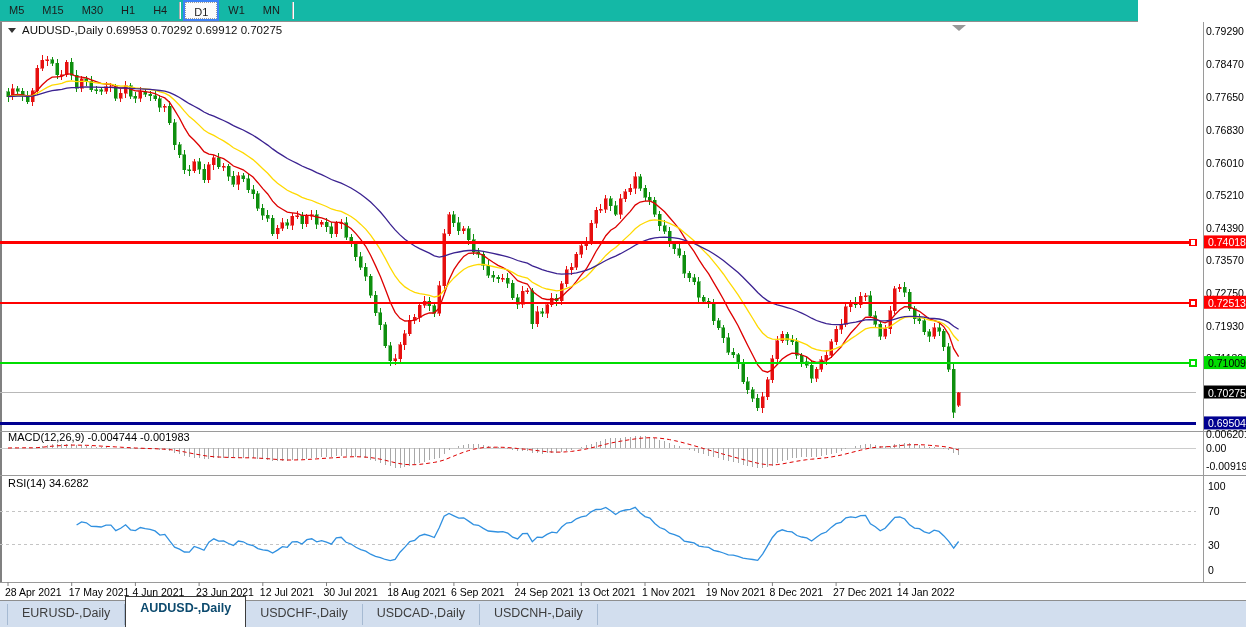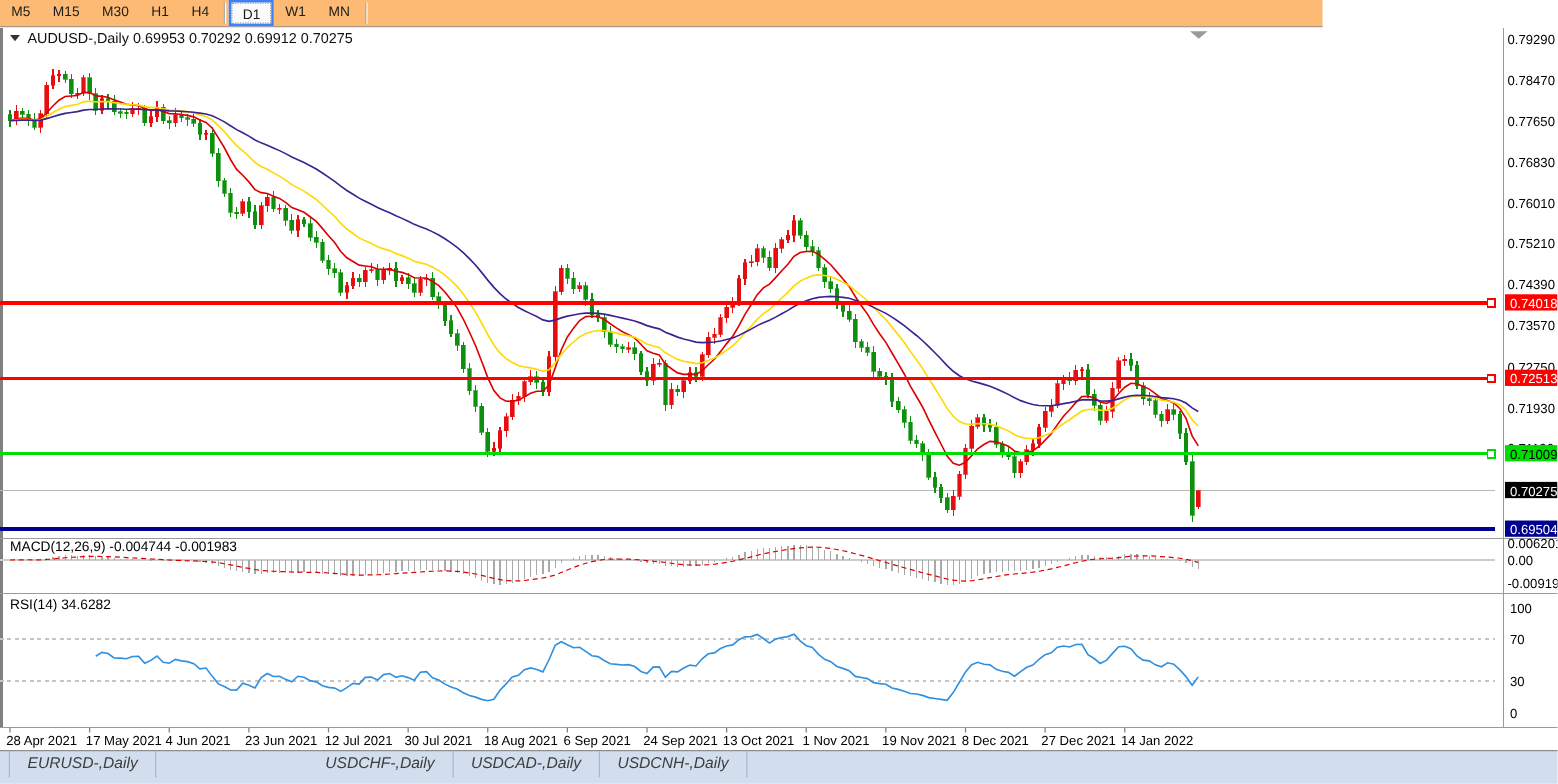--- a/index.html
+++ b/index.html
@@ -1,33 +1,33 @@
 <!DOCTYPE html>
 <html><head>
 <meta charset="utf-8">
 <style>
   html,body{margin:0;padding:0;background:#fff;width:1246px;height:627px;overflow:hidden;
             font-family:"Liberation Sans",sans-serif;}
   
-  .toolbar{position:absolute;left:0;top:0;width:1058px;height:22px;background:#fdba74;
+  .toolbar{position:absolute;left:0;top:0;width:1138px;height:22px;background:#14b8a6;
            border-bottom:1px solid #8f8f8f;display:flex;align-items:stretch;box-sizing:border-box;}
   .tfbtn{font-size:11px;color:#1c1c1c;padding:4px 9px 0 9px;cursor:default;box-sizing:border-box;}
   .tfbtn.active{background:#fbfbfb;outline:1px dotted #9a9a9a;outline-offset:-3px;border:2px solid #3b82f6;}
   .tbsep{width:1px;background:#adadad;margin:2px 3px;box-shadow:1px 0 0 #ffffff;}
   
   .chartwrap{position:absolute;left:0;top:22px;width:1246px;height:578px;background:#fff;}
   svg text{font-family:"Liberation Sans",sans-serif;}
   
   .tabbar{position:absolute;left:0;top:600px;width:1246px;height:27px;background:#d2deee;
-          border-top:1px solid #8e8e8e;display:flex;align-items:flex-start;padding-left:7px;box-sizing:border-box;font-style:italic;}
+          border-top:1px solid #8e8e8e;display:flex;align-items:flex-end;padding-left:7px;box-sizing:border-box;}
   .tab{box-sizing:border-box;height:21px;line-height:19px;padding:0 14px;font-size:12.5px;color:#3d3d3d;
        border-right:1px solid #a6bad2;margin-bottom:2px;cursor:default;white-space:nowrap;}
   .tab.first{border-left:1px solid #a6bad2;}
-  .tab.active{background:#ffffff;border:1px solid #3c3c3c;border-bottom:none;font-weight:700;color:#7f1d1d;
-              height:19px;line-height:23px;margin-bottom:0;margin-top:41px;}
+  .tab.active{background:#ffffff;border:1px solid #3c3c3c;border-bottom:none;font-weight:700;color:#0c4a6e;
+              height:31px;line-height:23px;margin-bottom:0;margin-top:41px;}
 </style>
 </head>
 <body>
 
 <div class="toolbar">
   <div class="tfbtn">M5</div>
   <div class="tfbtn">M15</div>
   <div class="tfbtn">M30</div>
   <div class="tfbtn">H1</div>
   <div class="tfbtn">H4</div>

